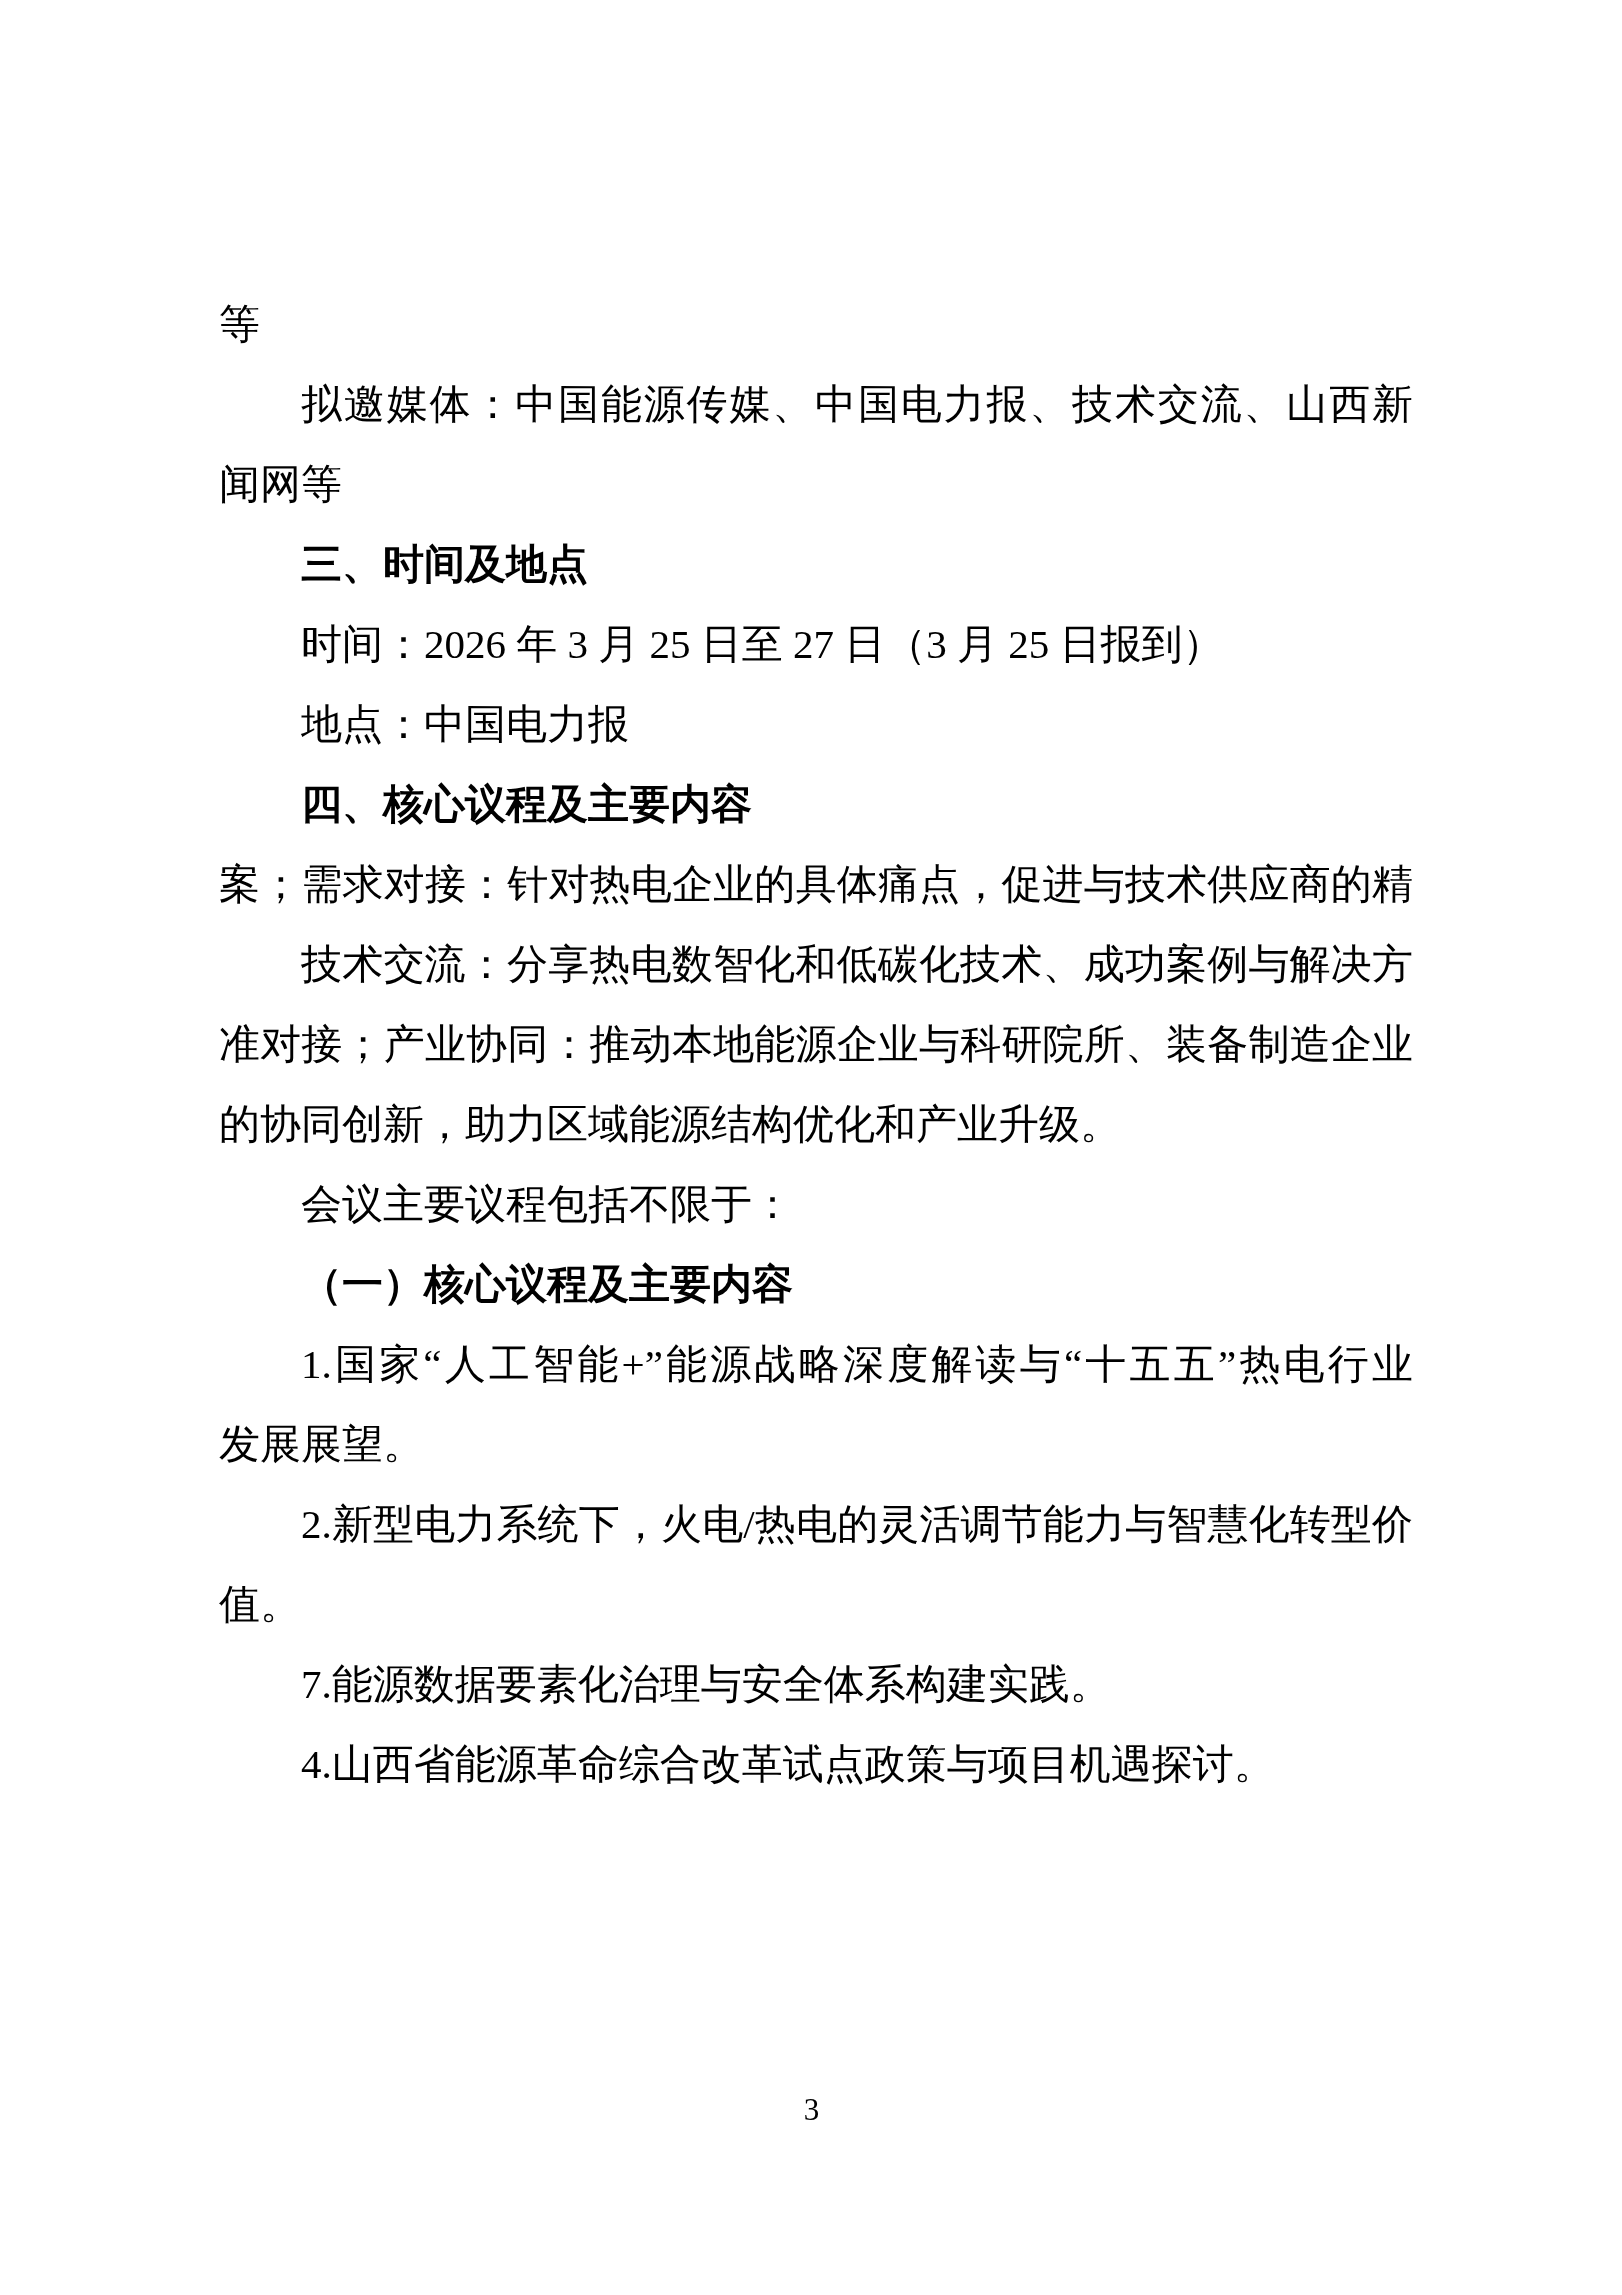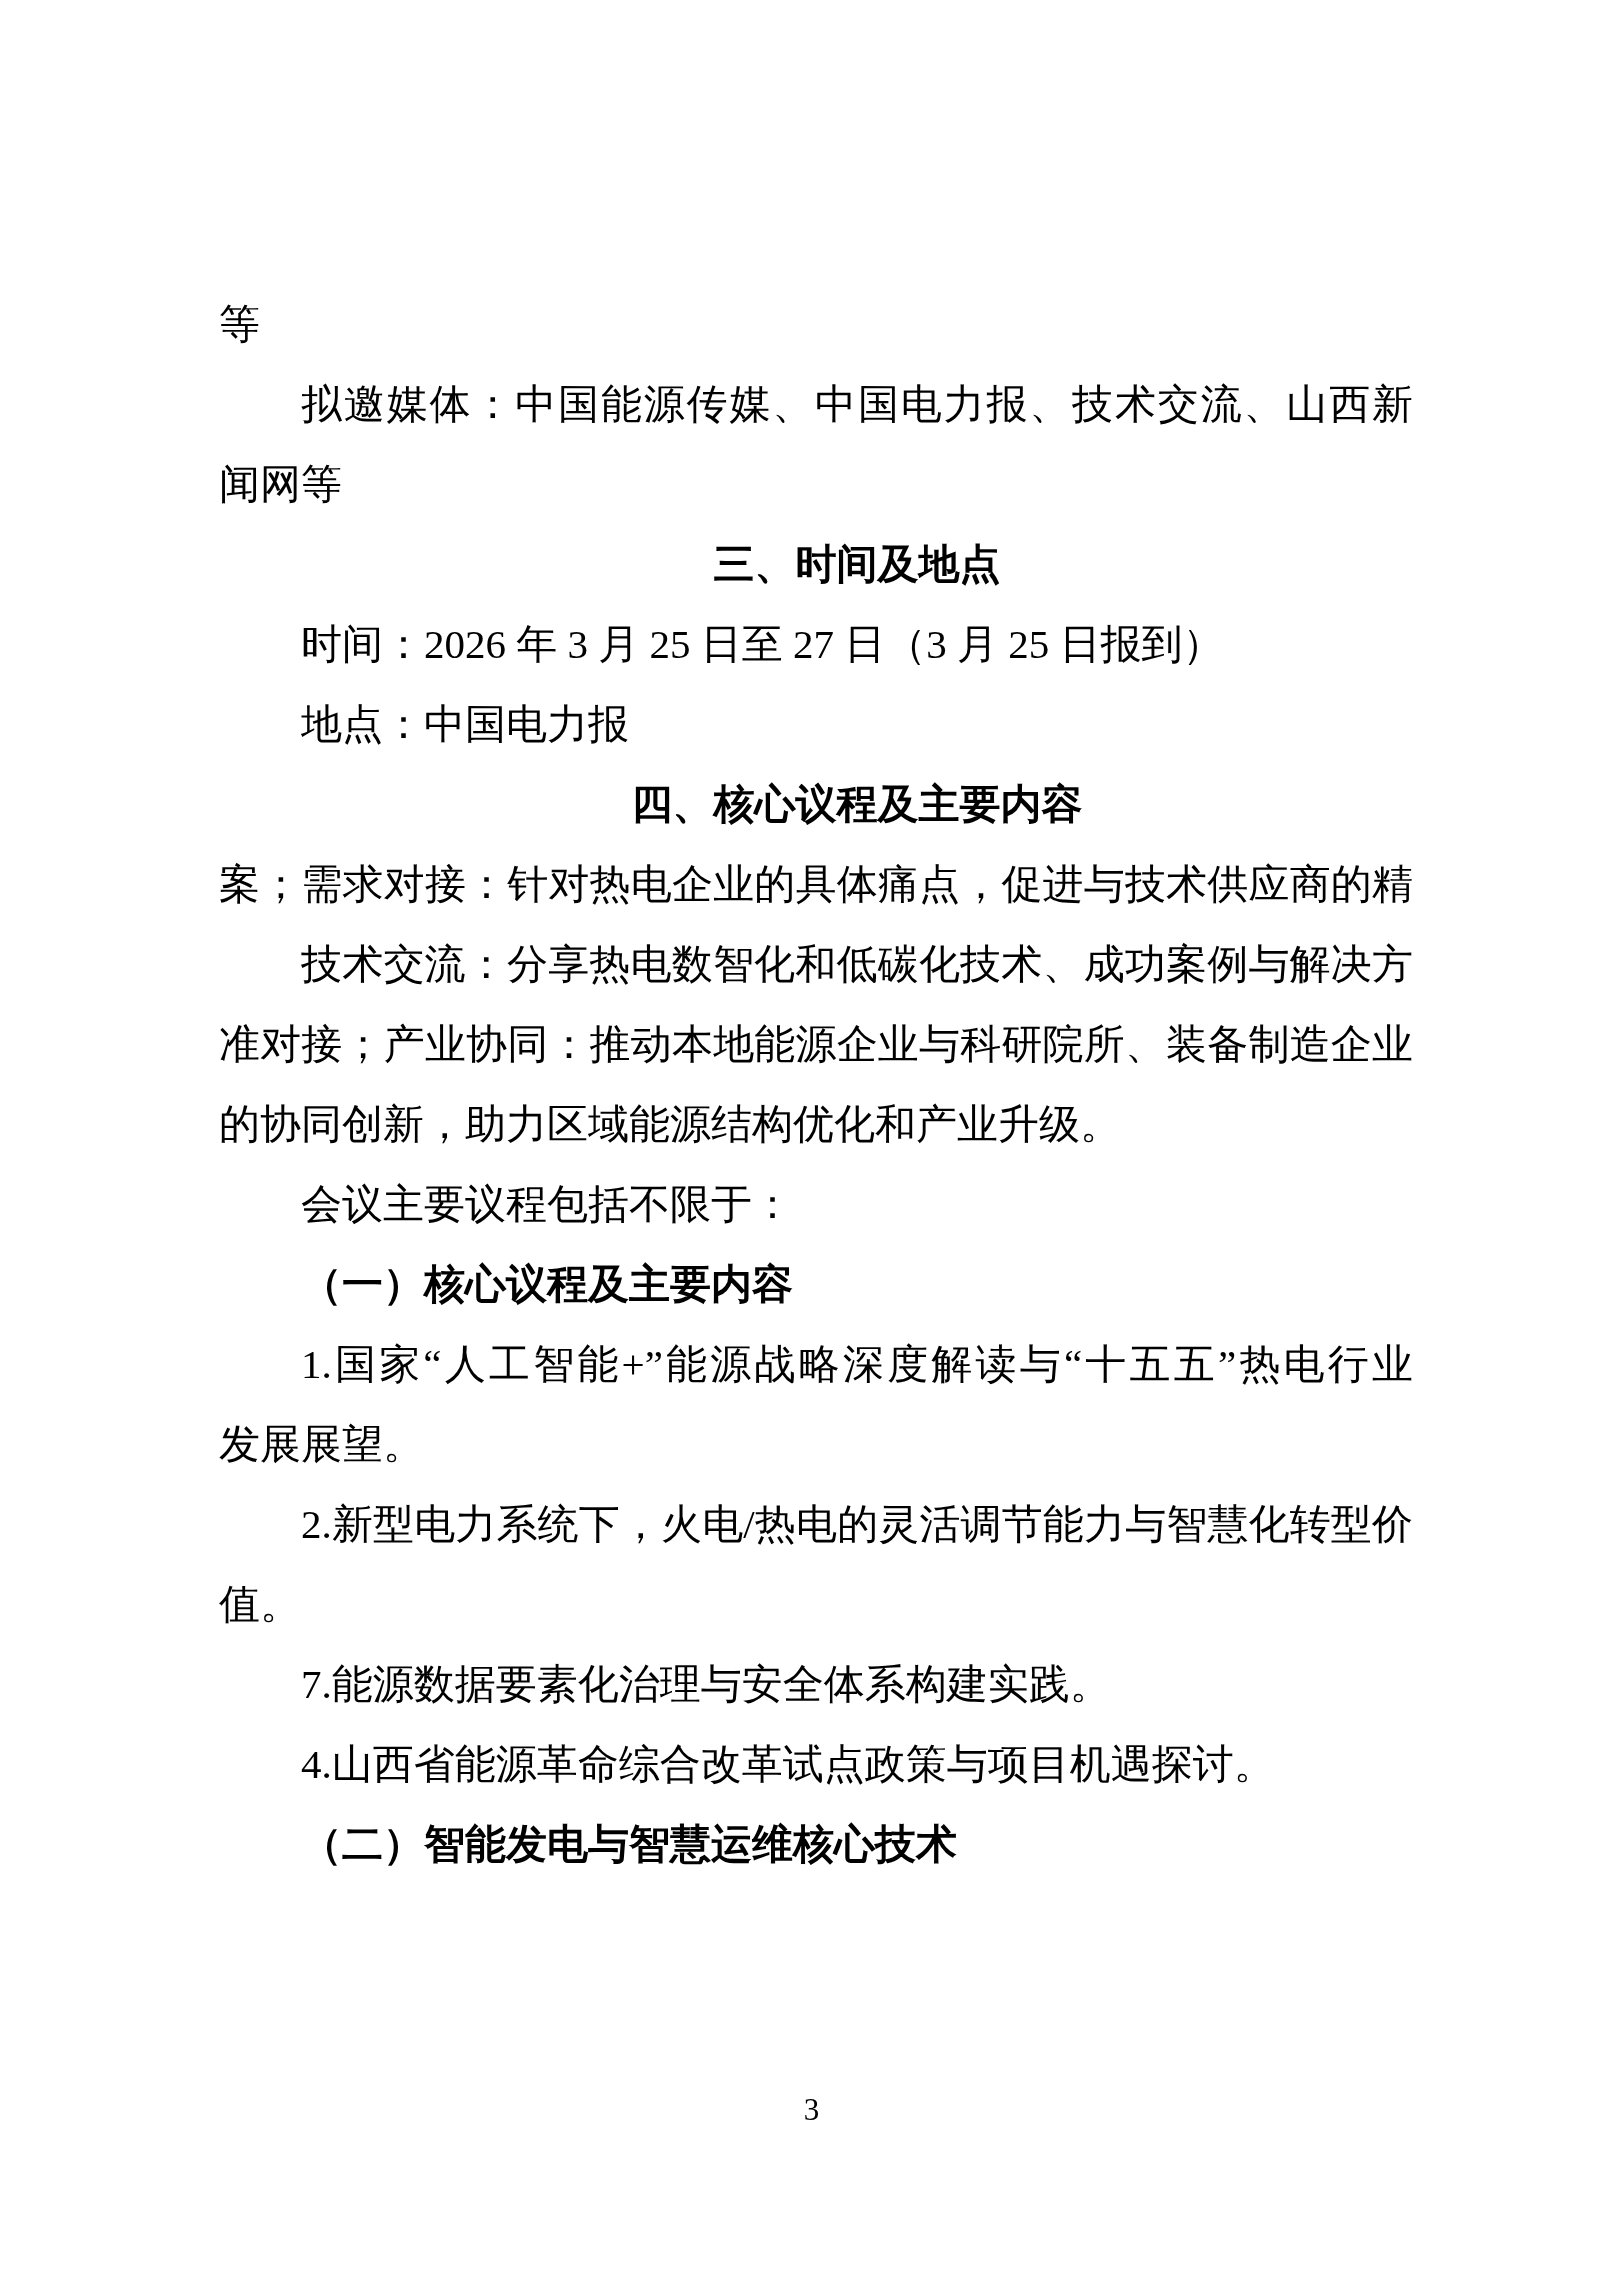--- a/index.html
+++ b/index.html
@@ -33,21 +33,20 @@
   .line.indent {
     text-indent: 2em;
   }
   .line.fill {
     text-align: justify;
     text-align-last: justify;
   }
   .line.heading-hei {
     font-family: "Liberation Sans", sans-serif;
     font-weight: 700;
-    text-align: center;
   }
   .line.heading-kai {
     font-family: "Liberation Serif", serif;
     font-weight: 700;
   }
   .page-number {
     position: absolute;
     left: 0;
     right: 0;
     top: 2094px;
@@ -75,17 +74,16 @@
       <div class="line body fill">准对接；产业协同：推动本地能源企业与科研院所、装备制造企业</div>
       <div class="line body">的协同创新，助力区域能源结构优化和产业升级。</div>
       <div class="line body indent">会议主要议程包括不限于：</div>
       <div class="line heading-kai indent">（一）核心议程及主要内容</div>
       <div class="line body indent fill">1.国家“人工智能+”能源战略深度解读与“十五五”热电行业</div>
       <div class="line body">发展展望。</div>
       <div class="line body indent fill">2.新型电力系统下，火电/热电的灵活调节能力与智慧化转型价</div>
       <div class="line body">值。</div>
       <div class="line body indent">7.能源数据要素化治理与安全体系构建实践。</div>
       <div class="line body indent">4.山西省能源革命综合改革试点政策与项目机遇探讨。</div>
-      <div class="line heading-kai indent">（二）智能发电与智慧运维核心技术</div>
     </div>
   <div class="page-number">3</div>
 </div>
 
 
 </body></html>

